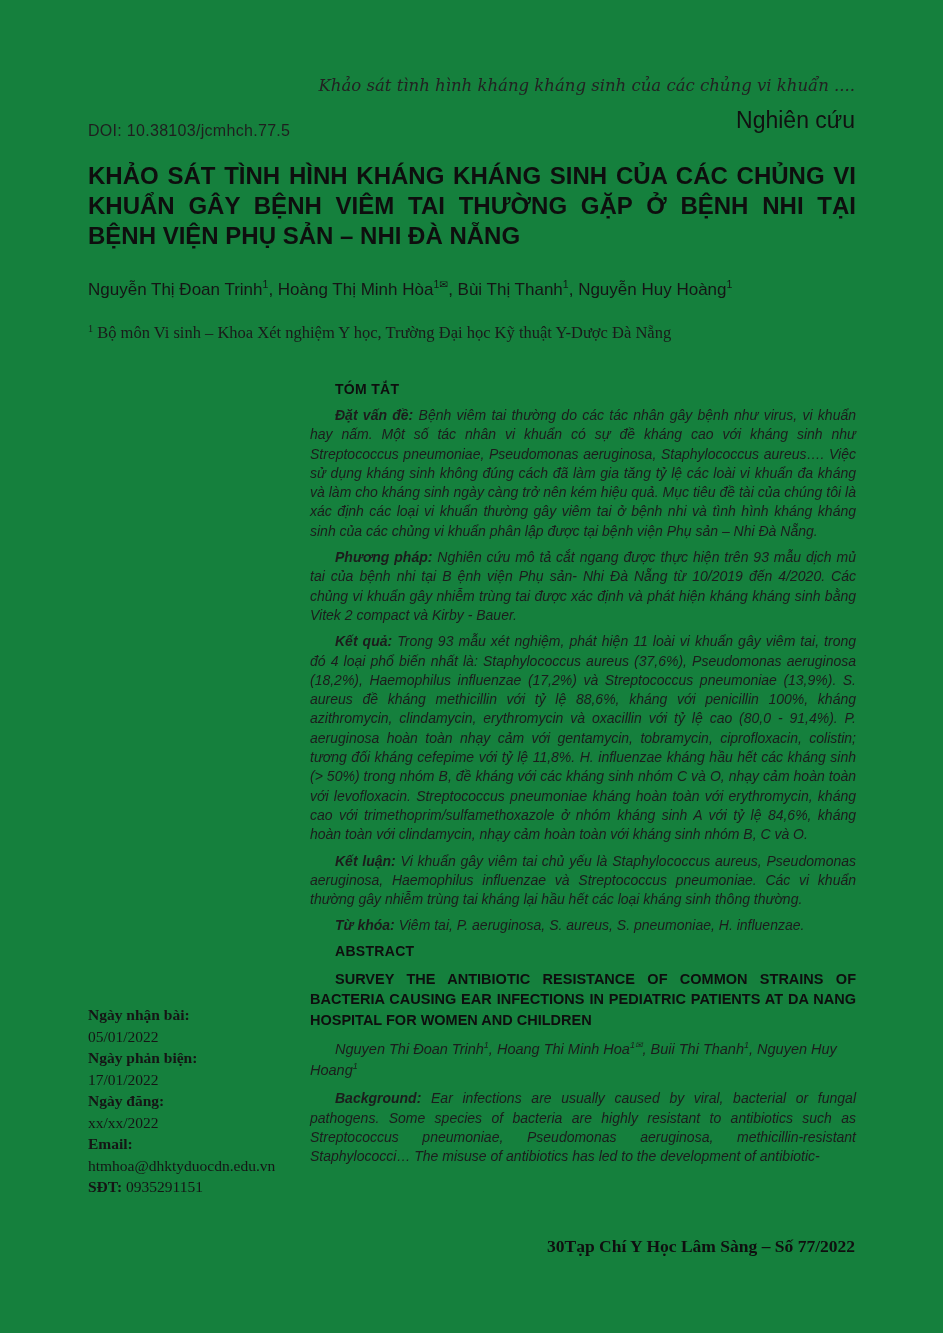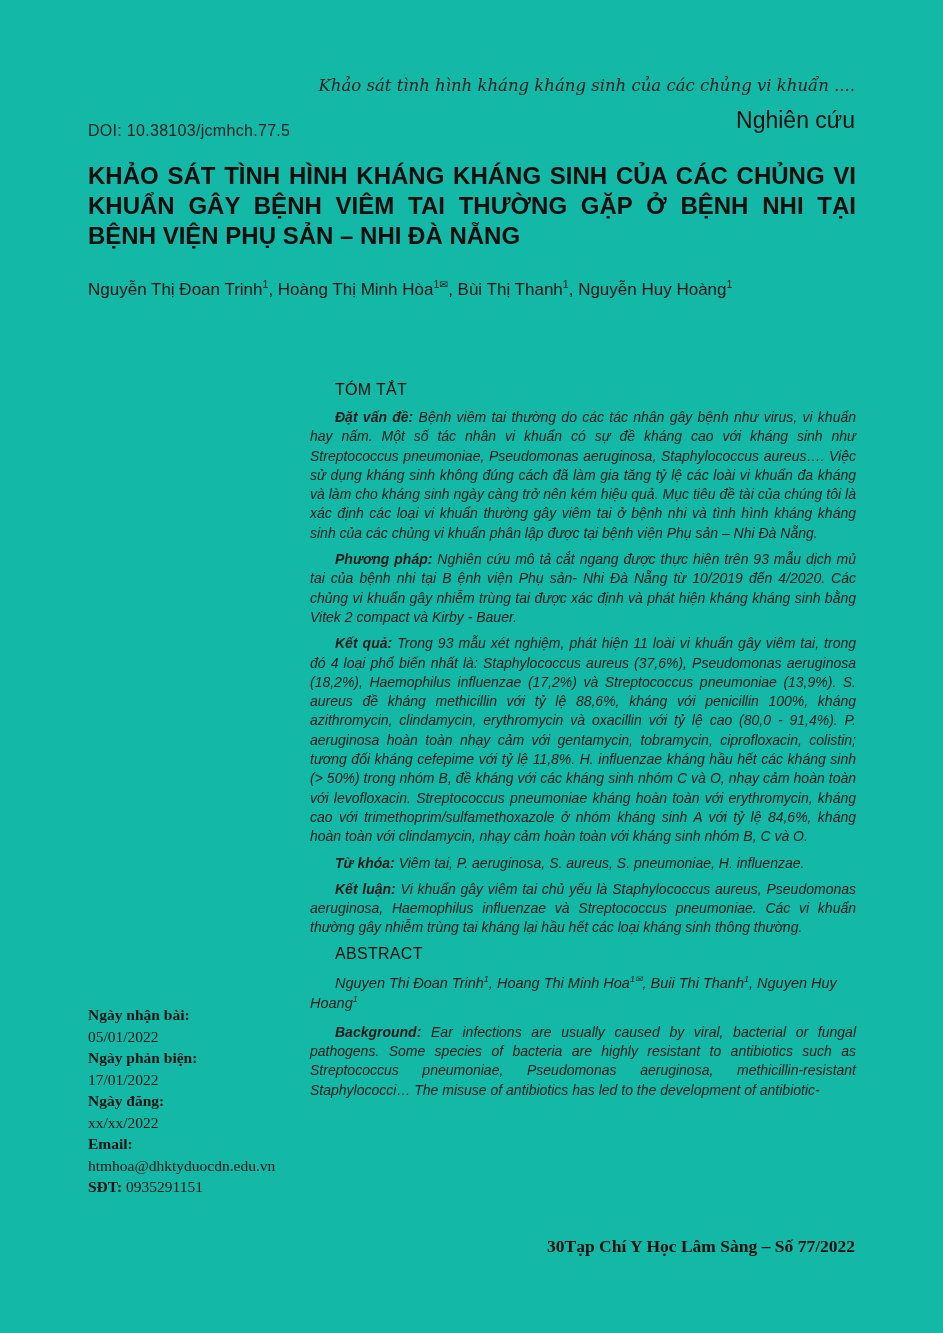--- a/index.html
+++ b/index.html
@@ -1,20 +1,20 @@
 <!DOCTYPE html>
 <html lang="vi"><head>
 <meta charset="utf-8">
 <style>
   html, body { margin: 0; padding: 0; background: #ffffff; }
   .page {
     position: relative;
     width: 943px;
     height: 1333px;
-    background: #14b8a6;
+    background: #15803d;
     color: #1a1a1a;
     font-family: "Liberation Sans", sans-serif;
     overflow: hidden;
   }
   sup { font-size: 62%; line-height: 0; }
 
   .running-head {
     position: absolute;
     top: 76px; right: 88px;
     font-family: "DejaVu Serif", serif;
@@ -63,22 +63,22 @@
     font-size: 16.5px;
     color: #1a1a1a;
   }
 
   .main-col {
     position: absolute;
     top: 381px; left: 310px;
     width: 546px;
   }
   .sec-heading {
-    font-size: 16px;
-    font-weight: 400;
+    font-size: 14px;
+    font-weight: 700;
     padding-left: 25px;
     margin: 0 0 9px 0;
     letter-spacing: 0.3px;
     color: #0e0e0e;
   }
   .para {
     margin: 0 0 7px 0;
     text-indent: 25px;
     text-align: justify;
     font-style: italic;
@@ -140,37 +140,39 @@
   <div class="running-head">Khảo sát tình hình kháng kháng sinh của các chủng vi khuẩn ....</div>
   <div class="doi">DOI: 10.38103/jcmhch.77.5</div>
   <div class="category">Nghiên cứu</div>
 
   <h1 class="title">KHẢO SÁT TÌNH HÌNH KHÁNG KHÁNG SINH CỦA CÁC CHỦNG VI KHUẨN GÂY BỆNH VIÊM TAI THƯỜNG GẶP Ở BỆNH NHI TẠI BỆNH VIỆN PHỤ SẢN – NHI ĐÀ NẴNG</h1>
 
   <div class="authors">
     <span><span></span><span>Nguyễn Thị Đoan Trinh</span><sup>1</sup></span><span><span>, </span><span>Hoàng Thị Minh Hòa</span><sup>1✉</sup></span><span><span>, </span><span>Bùi Thị Thanh</span><sup>1</sup></span><span><span>, </span><span>Nguyễn Huy Hoàng</span><sup>1</sup></span>
   </div>
 
+  <div class="affiliation"><sup>1</sup><span> Bộ môn Vi sinh – Khoa Xét nghiệm Y học, Trường Đại học Kỹ thuật Y-Dược Đà Nẵng</span></div>
 
   <div class="main-col">
 
     <div class="sec-heading">TÓM TẮT</div>
 
     <p class="para"><span class="plabel">Đặt vấn đề:</span><span> Bệnh viêm tai thường do các tác nhân gây bệnh như virus, vi khuẩn hay nấm. Một số tác nhân vi khuẩn có sự đề kháng cao với kháng sinh như Streptococcus pneumoniae, Pseudomonas aeruginosa, Staphylococcus aureus…. Việc sử dụng kháng sinh không đúng cách đã làm gia tăng tỷ lệ các loài vi khuẩn đa kháng và làm cho kháng sinh ngày càng trở nên kém hiệu quả. Mục tiêu đề tài của chúng tôi là xác định các loại vi khuẩn thường gây viêm tai ở bệnh nhi và tình hình kháng kháng sinh của các chủng vi khuẩn phân lập được tại bệnh viện Phụ sản – Nhi Đà Nẵng.</span></p>
 
     <p class="para"><span class="plabel">Phương pháp:</span><span> Nghiên cứu mô tả cắt ngang được thực hiện trên 93 mẫu dịch mủ tai của bệnh nhi tại B ệnh viện Phụ sản- Nhi Đà Nẵng từ 10/2019 đến 4/2020. Các chủng vi khuẩn gây nhiễm trùng tai được xác định và phát hiện kháng kháng sinh bằng Vitek 2 compact và Kirby - Bauer.</span></p>
 
     <p class="para"><span class="plabel">Kết quả:</span><span> Trong 93 mẫu xét nghiệm, phát hiện 11 loài vi khuẩn gây viêm tai, trong đó 4 loại phổ biến nhất là: Staphylococcus aureus (37,6%), Pseudomonas aeruginosa (18,2%), Haemophilus influenzae (17,2%) và Streptococcus pneumoniae (13,9%). S. aureus đề kháng methicillin với tỷ lệ 88,6%, kháng với penicillin 100%, kháng azithromycin, clindamycin, erythromycin và oxacillin với tỷ lệ cao (80,0 - 91,4%). P. aeruginosa hoàn toàn nhạy cảm với gentamycin, tobramycin, ciprofloxacin, colistin; tương đối kháng cefepime với tỷ lệ 11,8%. H. influenzae kháng hầu hết các kháng sinh (&gt; 50%) trong nhóm B, đề kháng với các kháng sinh nhóm C và O, nhạy cảm hoàn toàn với levofloxacin. Streptococcus pneumoniae kháng hoàn toàn với erythromycin, kháng cao với trimethoprim/sulfamethoxazole ở nhóm kháng sinh A với tỷ lệ 84,6%, kháng hoàn toàn với clindamycin, nhạy cảm hoàn toàn với kháng sinh nhóm B, C và O.</span></p>
 
+    <p class="para"><span class="plabel">Kết luận:</span><span> Vi khuẩn gây viêm tai chủ yếu là Staphylococcus aureus, Pseudomonas aeruginosa, Haemophilus influenzae và Streptococcus pneumoniae. Các vi khuẩn thường gây nhiễm trùng tai kháng lại hầu hết các loại kháng sinh thông thường.</span></p>
+
     <p class="para"><span class="plabel">Từ khóa:</span><span> Viêm tai, P. aeruginosa, S. aureus, S. pneumoniae, H. influenzae.</span></p>
 
-    <p class="para"><span class="plabel">Kết luận:</span><span> Vi khuẩn gây viêm tai chủ yếu là Staphylococcus aureus, Pseudomonas aeruginosa, Haemophilus influenzae và Streptococcus pneumoniae. Các vi khuẩn thường gây nhiễm trùng tai kháng lại hầu hết các loại kháng sinh thông thường.</span></p>
-
     <div class="sec-heading abstract-heading">ABSTRACT</div>
 
+    <p class="en-title">SURVEY THE ANTIBIOTIC RESISTANCE OF COMMON STRAINS OF BACTERIA CAUSING EAR INFECTIONS IN PEDIATRIC PATIENTS AT DA NANG HOSPITAL FOR WOMEN AND CHILDREN</p>
 
     <p class="en-authors"><span><span></span><span>Nguyen Thi Đoan Trinh</span><sup>1</sup></span><span><span>, </span><span>Hoang Thi Minh Hoa</span><sup>1✉</sup></span><span><span>, </span><span>Buii Thi Thanh</span><sup>1</sup></span><span><span>, </span><span>Nguyen Huy Hoang</span><sup>1</sup></span></p>
 
     <p class="para"><span class="plabel">Background:</span><span> Ear infections are usually caused by viral, bacterial or fungal pathogens. Some species of bacteria are highly resistant to antibiotics such as Streptococcus pneumoniae, Pseudomonas aeruginosa, methicillin-resistant Staphylococci… The misuse of antibiotics has led to the development of antibiotic-</span></p>
 
   </div>
 
   <aside class="sidebar">
     <div class="sb-item">
       <span class="sb-label">Ngày nhận bài:</span>

